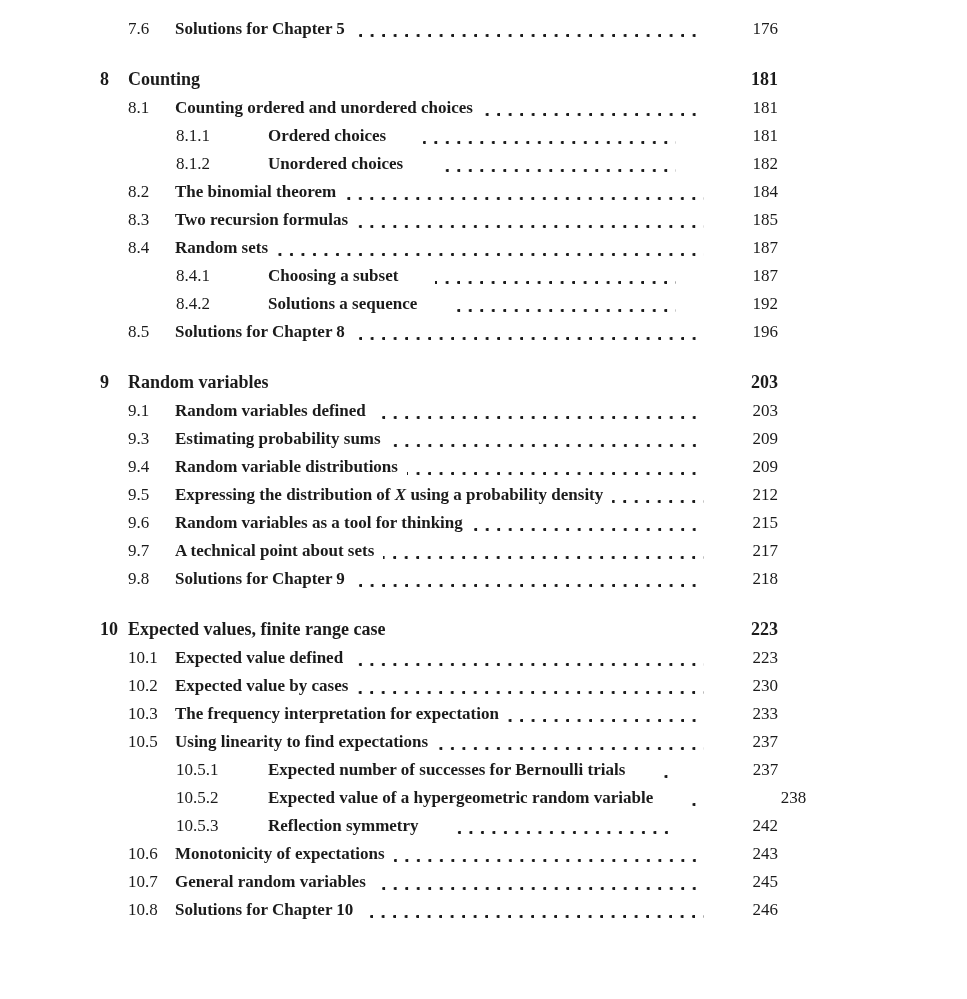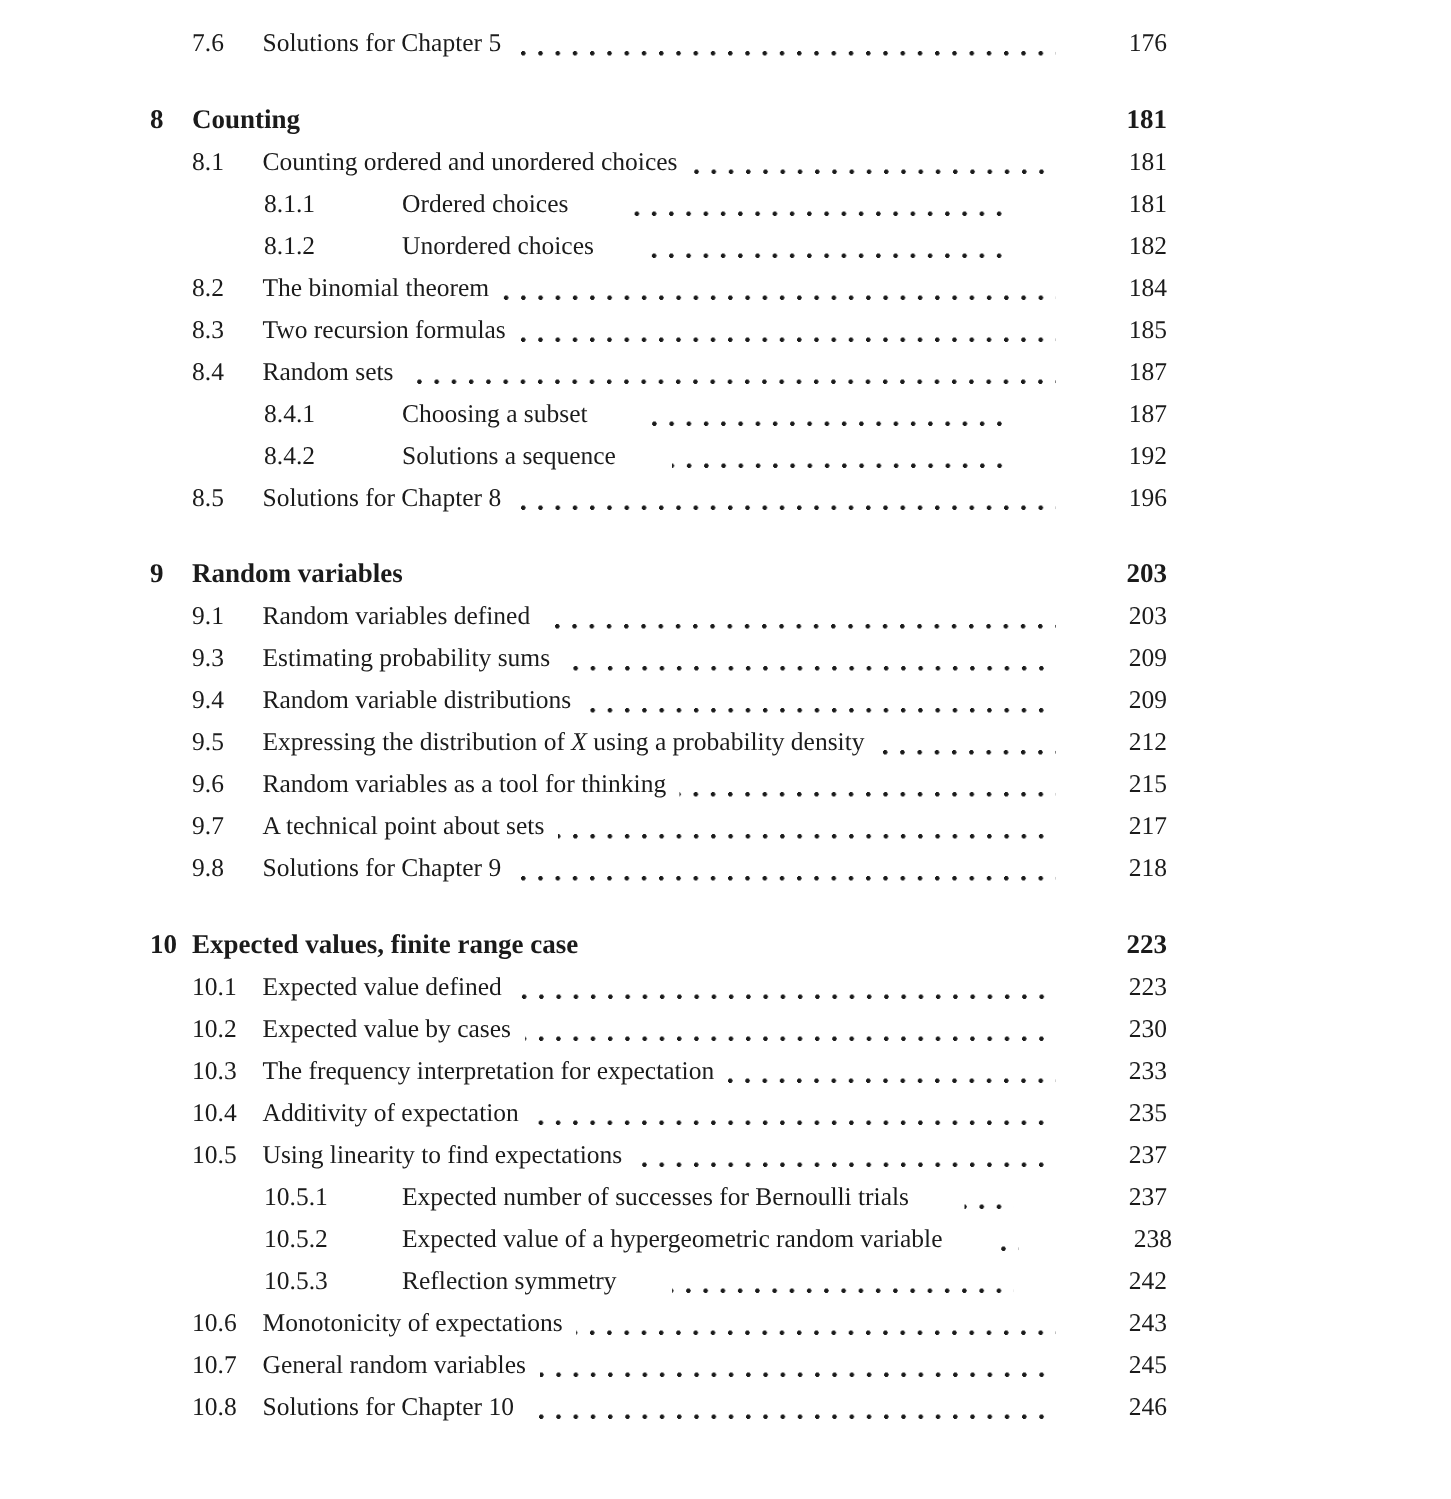--- a/index.html
+++ b/index.html
@@ -36,20 +36,21 @@
   .num {
     flex: 0 0 auto;
   }
   .chapter .num   { width: 28px; }
   .section        { padding-left: 28px; }
   .section .num   { width: 47px; }
   .subsection     { padding-left: 76px; gap: 28px; }
   .subsection .num{ width: 64px; }
   .title {
     flex: 0 0 auto;
+    font-weight: bold;
   }
   .leader {
     flex: 1 1 auto;
     min-width: 14px;
     align-self: flex-end;
     height: 3px;
     margin: 0 6px 6px 9px;
     background-image: radial-gradient(circle at 1.5px 1.5px, #1b1b1b 1.35px, rgba(0,0,0,0) 1.6px);
     background-size: 11.5px 3px;
     background-repeat: repeat-x;
@@ -203,26 +204,20 @@
         <span class="leader"></span>
         <span class="pg">230</span>
       </div>
       <div class="toc-row section">
         <span class="num">10.3</span>
         <span class="title">The frequency interpretation for expectation</span>
         <span class="leader"></span>
         <span class="pg">233</span>
       </div>
       <div class="toc-row section">
-        <span class="num">10.4</span>
-        <span class="title">Additivity of expectation</span>
-        <span class="leader"></span>
-        <span class="pg">235</span>
-      </div>
-      <div class="toc-row section">
         <span class="num">10.5</span>
         <span class="title">Using linearity to find expectations</span>
         <span class="leader"></span>
         <span class="pg">237</span>
       </div>
       <div class="toc-row subsection">
         <span class="num">10.5.1</span>
         <span class="title">Expected number of successes for Bernoulli trials</span>
         <span class="leader"></span>
         <span class="pg">237</span>

